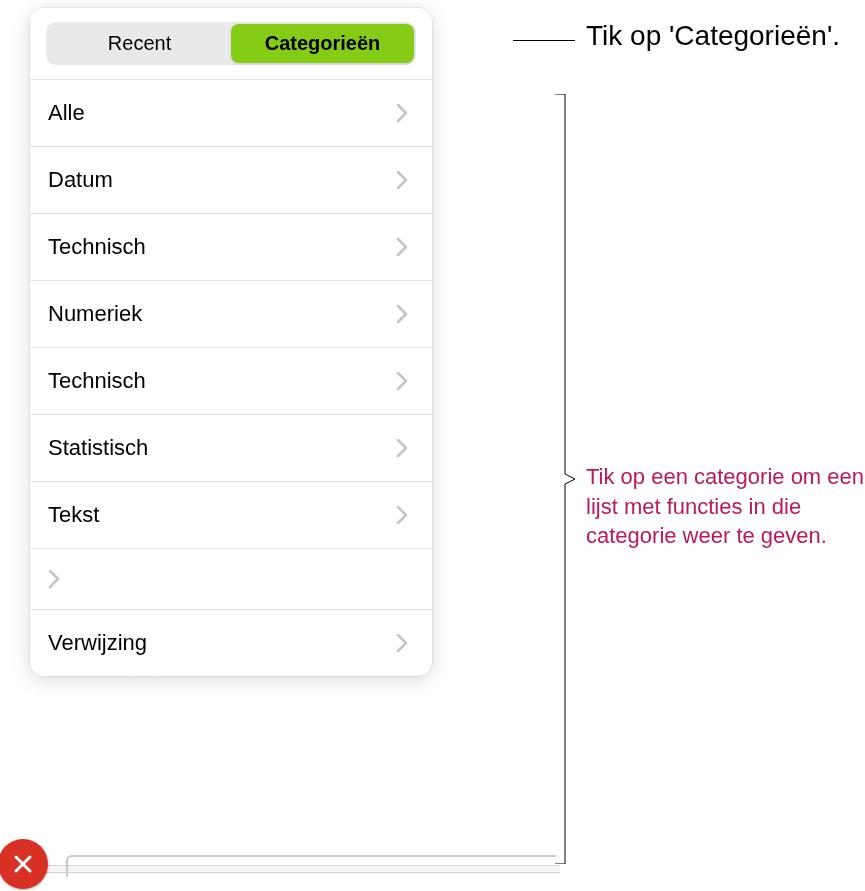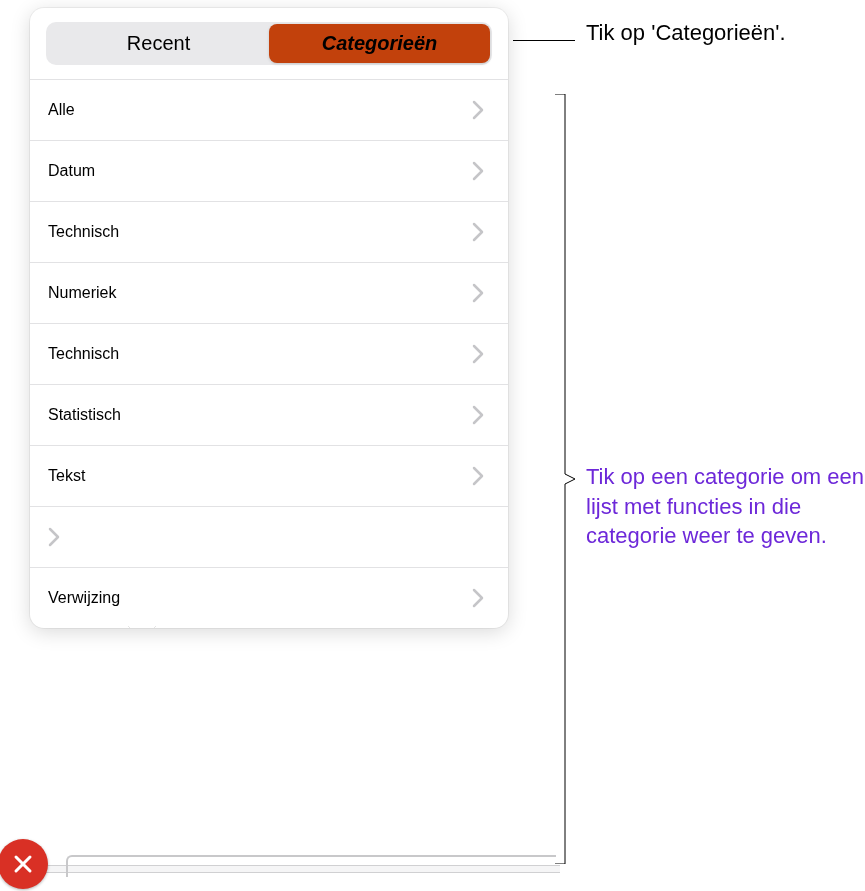--- a/index.html
+++ b/index.html
@@ -11,21 +11,21 @@
       font-family: -apple-system, BlinkMacSystemFont, "Helvetica Neue", Arial, sans-serif;
       background: #ffffff;
       width: 865px;
       height: 891px;
       position: relative;
     }
     .popover {
       position: absolute;
       left: 30px;
       top: 8px;
-      width: 478px;
+      width: 402px;
       background: #ffffff;
       border-radius: 14px;
       box-shadow: 0 4px 20px rgba(0,0,0,0.15), 0 0 0 1px rgba(0,0,0,0.05);
       overflow: hidden;
     }
     .segmented-control {
       display: flex;
       margin: 14px 16px 14px 16px;
       background: #e9e9eb;
       border-radius: 10px;
@@ -35,36 +35,35 @@
       flex: 1;
       text-align: center;
       padding: 8px 0;
       font-size: 20px;
       font-weight: 400;
       color: #000000;
       border-radius: 8px;
       cursor: pointer;
     }
     .segment.active {
-      background: #c2410c;
+      background: #84cc16;
       font-weight: 600;
       box-shadow: 0 1px 3px rgba(0,0,0,0.15);
-      font-style: italic;
     }
     .category-list {
       list-style: none;
     }
     .category-item {
       display: flex;
       align-items: center;
       justify-content: space-between;
       padding: 20px 18px 20px 18px;
       border-top: 1px solid #e2e2e4;
       cursor: pointer;
-      font-size: 16px;
+      font-size: 22px;
       color: #000000;
     }
     .category-item:first-child {
       border-top: 1px solid #e2e2e4;
     }
     .chevron {
       width: 12px;
       height: 20px;
       flex-shrink: 0;
       margin-right: 6px;
@@ -120,42 +119,42 @@
       left: 513px;
       top: 40px;
       width: 62px;
       height: 1px;
       background: #000000;
     }
     .callout-text-top {
       position: absolute;
       left: 586px;
       top: 20px;
-      font-size: 22px;
+      font-size: 28px;
       color: #000000;
       white-space: nowrap;
     }
     .bracket {
       position: absolute;
       left: 555px;
       top: 94px;
       width: 20px;
       height: 770px;
     }
     .bracket-line {
       stroke: #000000;
       stroke-width: 1;
       fill: none;
     }
     .callout-text-mid {
       position: absolute;
       left: 586px;
       top: 462px;
       font-size: 22px;
-      color: #6d28d9;
+      color: #be185d;
       line-height: 1.35;
     }
   </style>
 </head>
 <body>
 
 <div class="bottom-bar"></div>
 <div class="bottom-bar-inner"></div>
 
 <div class="popover">

